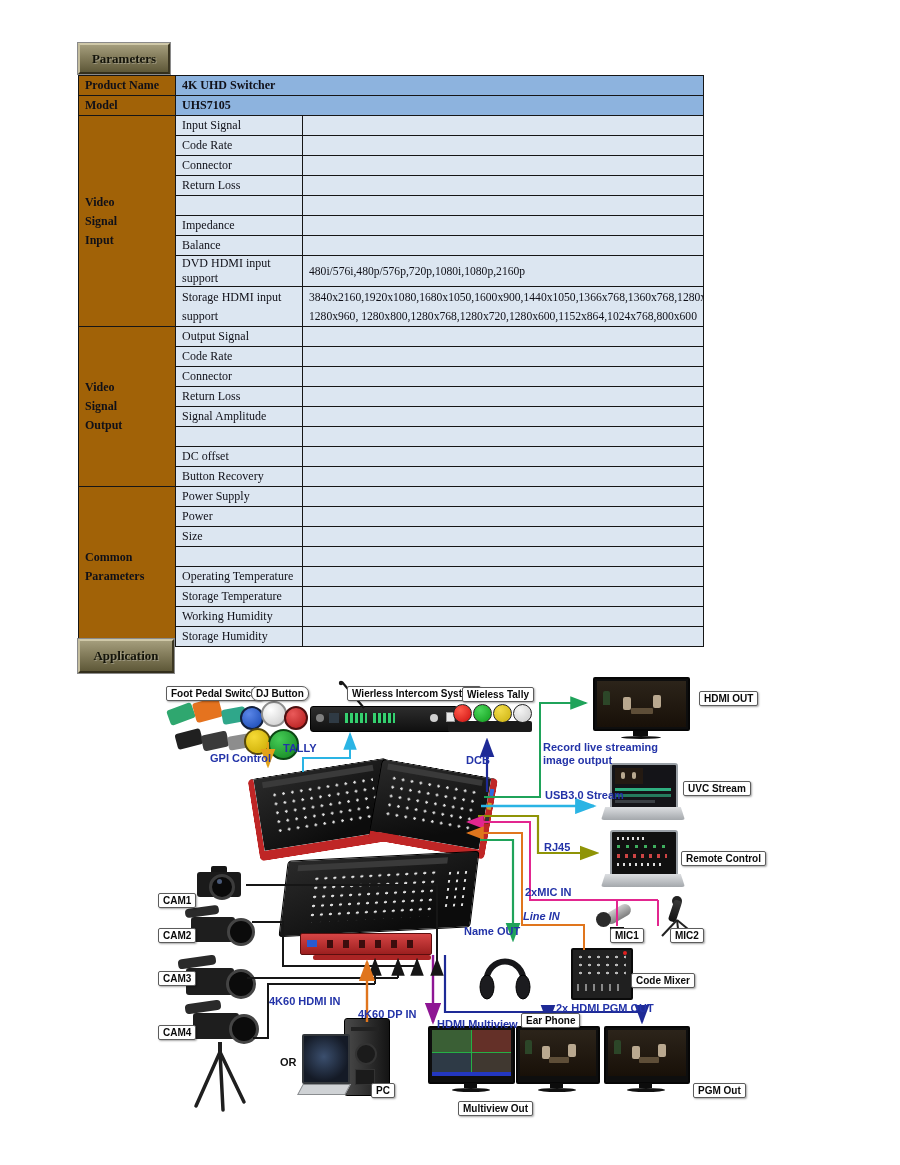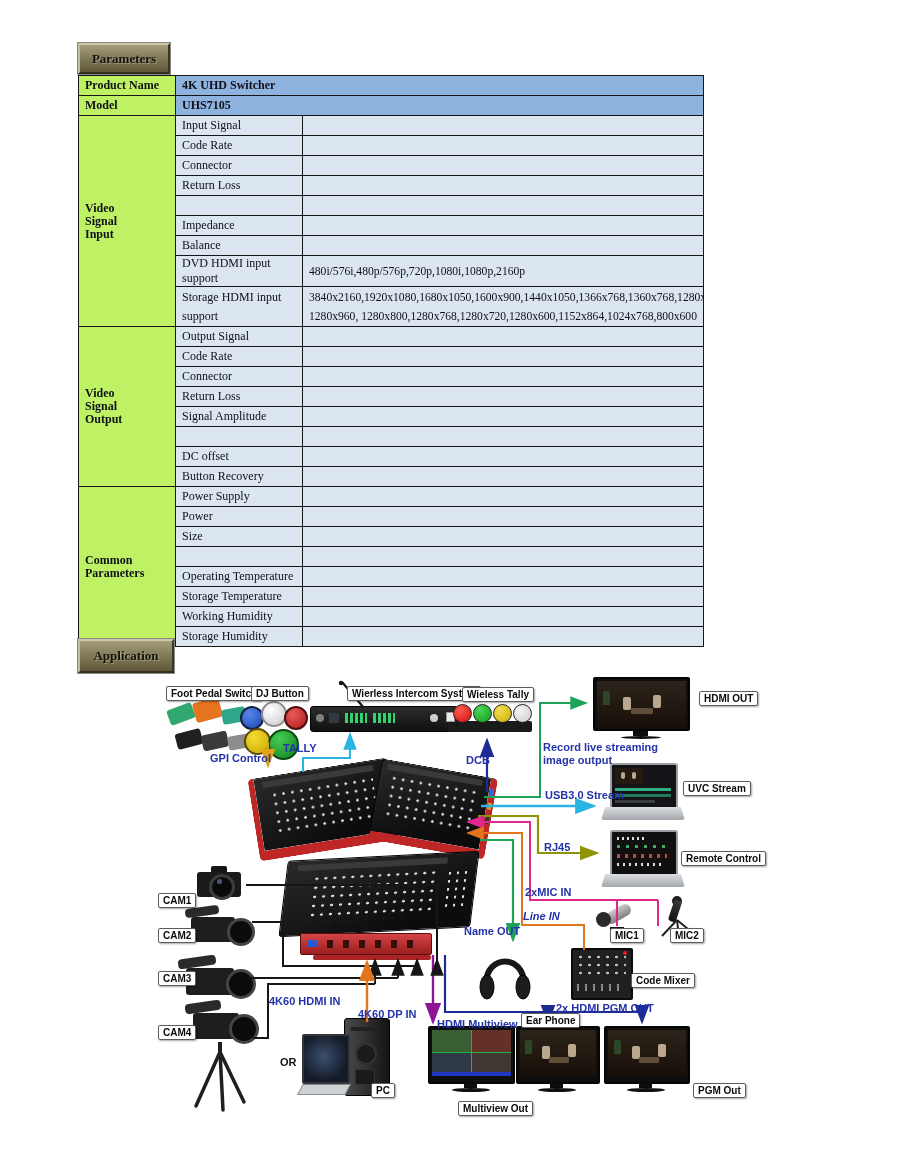--- a/index.html
+++ b/index.html
@@ -15,26 +15,26 @@
     outline:1px solid #8a8a8a;
     font-weight:bold;font-size:13px;color:#14140a;
     text-shadow:1px 1px 0 rgba(255,255,255,.28);}
 
   
   #spec{position:absolute;left:78px;top:75px;width:625px;border-collapse:collapse;table-layout:fixed;}
   #spec td{border:1px solid #161616;vertical-align:middle;padding:0 4px 0 6px;
            font-size:12px;color:#101018;overflow:hidden;}
   #spec tr{height:20px;}
   #spec tr.rt{height:40px;}
-  #spec .c1{background:#bef264;font-weight:bold;}
+  #spec .c1{background:#a16207;font-weight:bold;}
   #spec .lab{background:#dce6f1;}
   #spec .val{background:#dce6f1;font-size:11.6px;line-height:19px;}
   #spec .hdrv{background:#8db3de;font-weight:bold;}
   #spec .grp{vertical-align:middle;}
-  #spec .grpbox{width:58px;line-height:13px;font-weight:bold;}
+  #spec .grpbox{width:58px;line-height:19px;font-weight:bold;}
   #spec .wraplab{display:block;width:100px;line-height:19px;}
 
   
   #diagram{position:absolute;left:0;top:670px;width:900px;height:470px;}
   #wires{position:absolute;left:0;top:0;z-index:8;pointer-events:none;}
   .dlabel{position:absolute;background:#fff;border:1px solid #5c5c5c;border-radius:2px;
     padding:1px 4px 1px 4px;font-family:"Liberation Sans",sans-serif;font-weight:bold;font-size:10px;
     color:#0a0a0a;white-space:nowrap;box-shadow:1px 1px 2px rgba(0,0,0,.35);z-index:10;}
   .clabel{position:absolute;font-family:"Liberation Sans",sans-serif;font-weight:bold;font-size:11px;
     color:#2333a8;white-space:pre-line;z-index:9;line-height:13px;}
@@ -456,21 +456,21 @@
       <path d="M252,252 H283 V296 H417" stroke="#161616" stroke-width="2" fill="none"></path>
       <path d="M417,298 V290" stroke="#161616" stroke-width="2" fill="none" marker-end="url(#mBlk)"></path>
       <path d="M247,308 H398" stroke="#161616" stroke-width="2" fill="none"></path>
       <path d="M398,308 V290" stroke="#161616" stroke-width="2" fill="none" marker-end="url(#mBlk)"></path>
       <path d="M253,368 H268 V314 H375" stroke="#161616" stroke-width="2" fill="none"></path>
       <path d="M375,314 V290" stroke="#161616" stroke-width="2" fill="none" marker-end="url(#mBlk)"></path>
       <path d="M367,352 V292" stroke="#e0751d" stroke-width="2.4" fill="none" marker-end="url(#mOrg2)"></path>
     </svg>
 
     <div class="dlabel" style="left:166px;top:16px;">Foot Pedal Switch</div>
-    <div class="dlabel" style="left:251px;top:16px;">DJ Button</div>
+    <div class="dlabel" style="left:251px;top:16px;border-radius:7px;">DJ Button</div>
     <div class="dlabel" style="left:347px;top:16px;">Wierless Intercom System</div>
     <div class="dlabel" style="left:462px;top:17px;">Wieless Tally</div>
     <div class="dlabel" style="left:699px;top:21px;">HDMI OUT</div>
     <div class="dlabel" style="left:683px;top:111px;">UVC Stream</div>
     <div class="dlabel" style="left:681px;top:181px;">Remote Control</div>
     <div class="dlabel" style="left:610px;top:258px;">MIC1</div>
     <div class="dlabel" style="left:670px;top:258px;">MIC2</div>
     <div class="dlabel" style="left:521px;top:303px;margin-top:40px;">Ear Phone</div>
     <div class="dlabel" style="left:631px;top:303px;">Code Mixer</div>
     <div class="dlabel" style="left:158px;top:223px;">CAM1</div>

